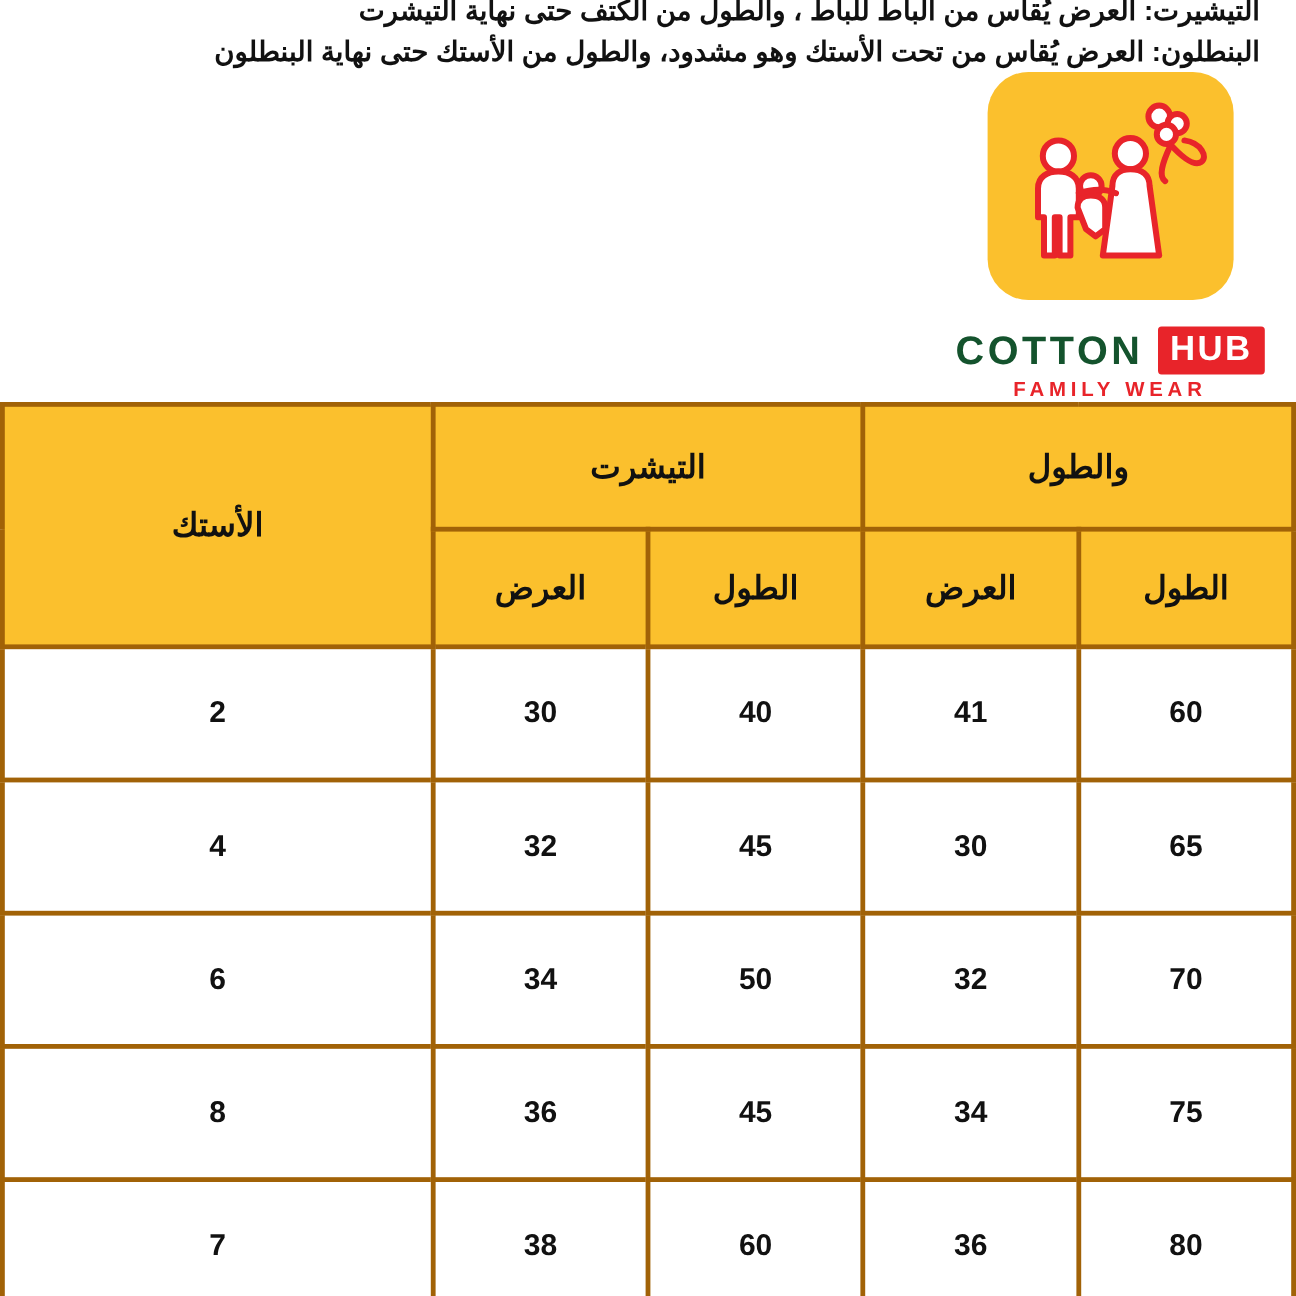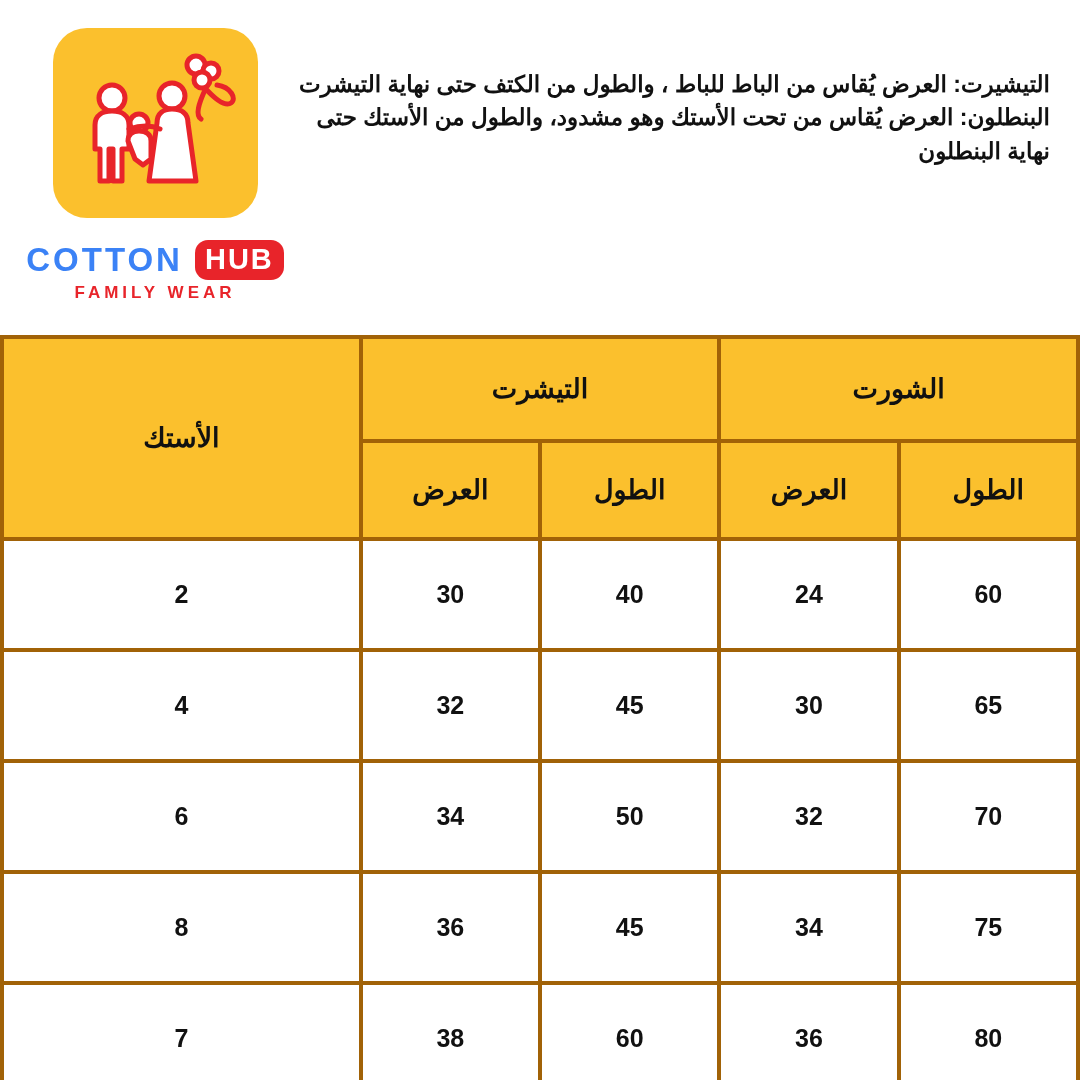--- a/index.html
+++ b/index.html
@@ -18,20 +18,21 @@
   .page {
     width: 1080px;
     height: 1080px;
     position: relative;
     box-sizing: border-box;
   }
 
   
   .header {
     display: flex;
+    flex-direction: column;
     align-items: flex-start;
     justify-content: flex-end;
     padding: 28px 30px 0 30px;
     box-sizing: border-box;
     height: 335px;
   }
 
   .notes {
     flex: 1 1 auto;
     padding-top: 40px;
@@ -74,30 +75,30 @@
     display: flex;
     flex-direction: row;
     align-items: center;
     justify-content: center;
     gap: 12px;
   }
   .brand-cotton {
     font-size: 33px;
     font-weight: bold;
     letter-spacing: 3px;
-    color: #3b82f6;
+    color: #14532d;
   }
   .brand-hub {
     font-size: 29px;
     font-weight: bold;
     letter-spacing: 2px;
     color: #ffffff;
     background: #E8242A;
     padding: 3px 10px 4px 10px;
-    border-radius: 13px;
+    border-radius: 3px;
   }
   .brand-sub {
     margin-top: 3px;
     font-size: 17px;
     letter-spacing: 4px;
     font-weight: bold;
     color: #E8242A;
   }
 
   
@@ -181,35 +182,35 @@
       </div>
       <div class="brand-sub">FAMILY WEAR</div>
     </div>
 
   </div>
 
   <div class="table-wrap">
     <table class="sizes">
       <thead>
         <tr class="group-row">
-          <th class="col-cell" colspan="2">الشورت</th>
+          <th class="col-cell" colspan="2">والطول</th>
           <th class="col-cell" colspan="2">التيشرت</th>
           <th class="col-size" rowspan="2">الأستك</th>
         </tr>
         <tr class="sub-row">
           <th class="col-cell">الطول</th>
           <th class="col-cell">العرض</th>
           <th class="col-cell">الطول</th>
           <th class="col-cell">العرض</th>
         </tr>
       </thead>
       <tbody>
         <tr>
           <td>60</td>
-          <td>24</td>
+          <td>41</td>
           <td>40</td>
           <td>30</td>
           <td>2</td>
         </tr>
         <tr>
           <td>65</td>
           <td>30</td>
           <td>45</td>
           <td>32</td>
           <td>4</td>

